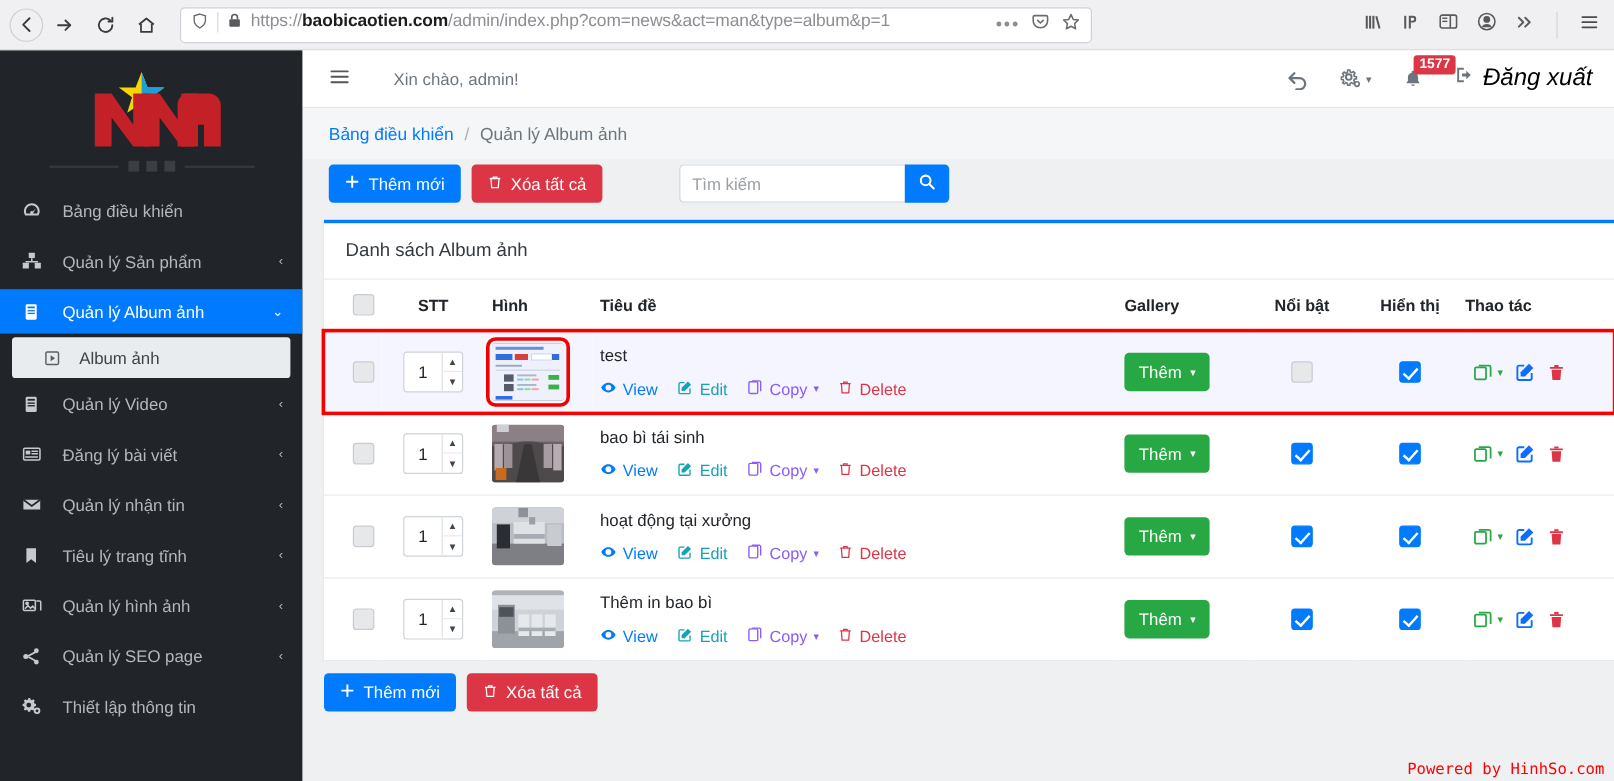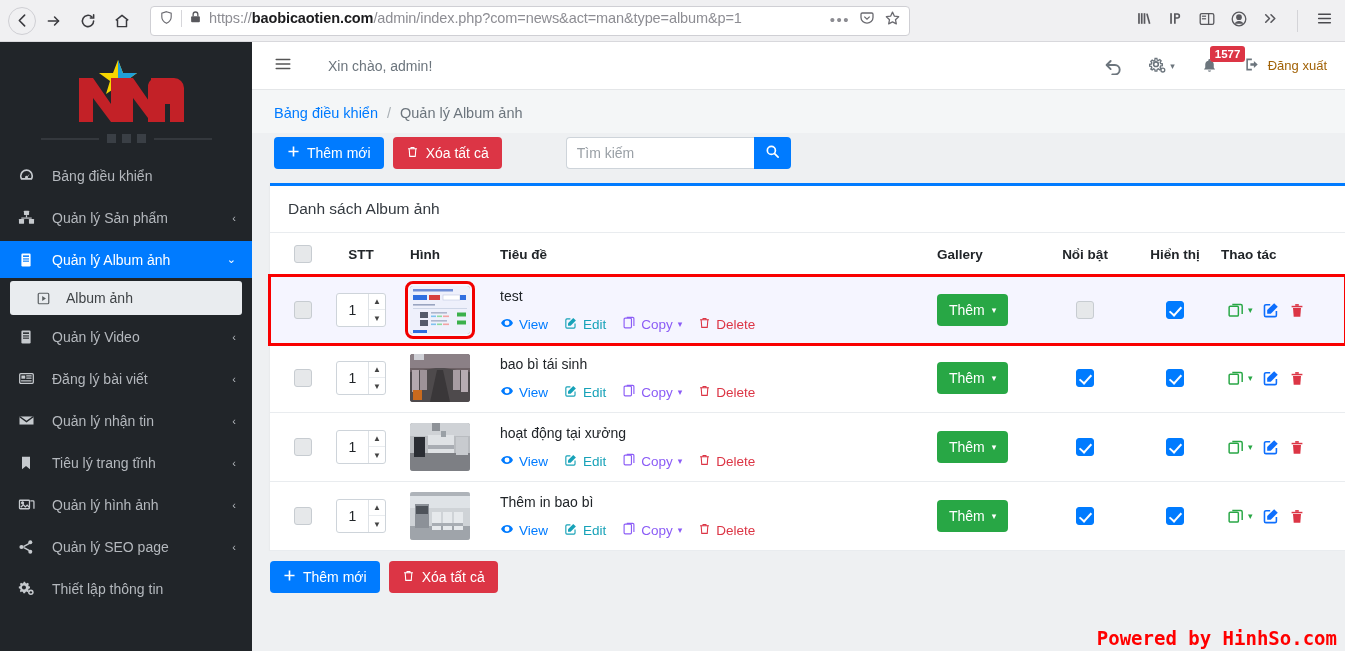--- a/index.html
+++ b/index.html
@@ -74,21 +74,21 @@
     padding: 0 18px 0 22px; border-bottom: 1px solid #e4e6e8; flex: 0 0 48px;
   }
   .hamb { color: #555; font-size: 18px; line-height: 1; }
   .greet { margin-left: 36px; color: #6c757d; font-size: 14px; }
   .topnav-right { margin-left: auto; display: flex; align-items: center; gap: 26px; color: #6c757d; }
   .ic-btn { display:flex; align-items:center; gap: 3px; position: relative; color:#6c757d; font-size: 15px;}
   .badge {
     position: absolute; top: -11px; left: 9px; background: #dc3545; color: #fff;
     font-size: 11.5px; font-weight: 700; border-radius: 3px; padding: 1px 5px; line-height: 1.25;
   }
-  .logout { display:flex; align-items:center; gap: 7px; color: #a16207; font-size: 13px; }
+  .logout { display:flex; align-items:center; gap: 7px; color: #000000; font-size: 20px; font-style: italic; }
 
   .breadcrumb {
     padding: 15px 22px 12px; font-size: 14.5px; color: #6c757d; display:flex; gap:9px; align-items:center;
     background: #f4f6f7;
   }
   .breadcrumb a { color: #007bff; text-decoration: none; }
   .breadcrumb .slash { color: #a9b0b5; }
 
   .toolbar { padding: 4px 22px 14px; display: flex; align-items: center; gap: 9px; background:#eef0f2;}
   .btn {
@@ -177,21 +177,21 @@
   .act-icons { display: flex; align-items: center; gap: 9px; }
   .act-icons .ai { cursor: pointer; display: flex; align-items: center; gap: 3px; }
 
   .row-highlight { outline: 3px solid #f90000; outline-offset: -1px; position: relative; z-index: 5; }
   .row-highlight td { background: #f5f5ff; border-bottom: none; }
   .thumb-highlight { outline: 3px solid #f20000; outline-offset: 2px; }
 
   .footer-bar { padding: 10px 18px 0 18px; background:#eef0f2; display:flex; gap:9px; }
   .powered {
     position: absolute; right: 8px; bottom: 2px; color: #ff0000;
-    font-family: "DejaVu Sans Mono", monospace; font-size: 19px; font-weight: 700;
+    font-family: "DejaVu Sans Mono", monospace; font-size: 13px; font-weight: 400;
   }
   .page-root { position: relative; }
 </style>
 </head>
 <body>
 
 <div class="page-root">
 
 <div class="browser-bar">
   <div class="nav-btn circled">

